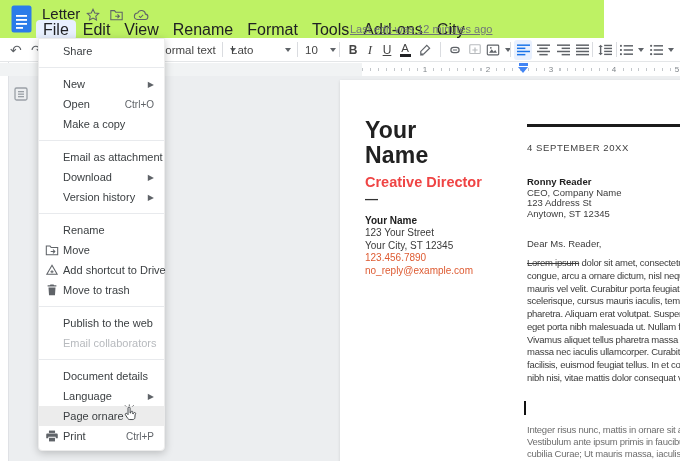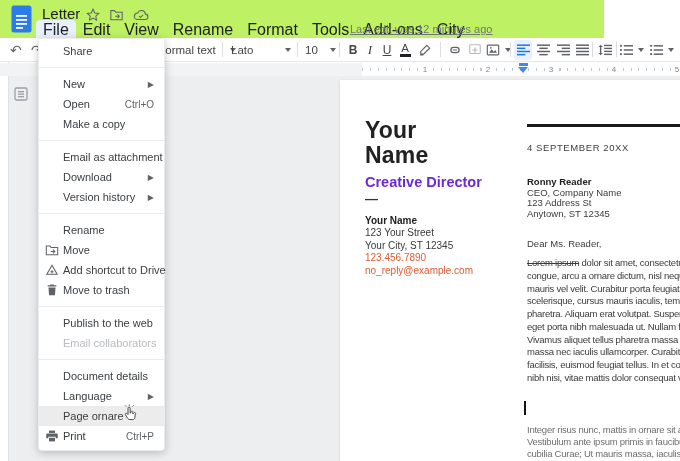--- a/index.html
+++ b/index.html
@@ -51,21 +51,21 @@
   .canvas { position:absolute; left:0; top:76px; width:680px; height:385px; background:#ECEEF0; z-index:1; }
   .left-strip { position:absolute; left:0; top:62px; width:9px; height:399px; background:#fff;
                 border-right:1px solid #dfe1e5; z-index:2; }
   .outline-btn { position:absolute; left:13px; top:86px; z-index:3; }
   .page { position:absolute; left:340px; top:80px; width:430px; height:400px; background:#fff;
           box-shadow:0 1px 3px rgba(0,0,0,.12); z-index:2; }
 
   
   .big-name { position:absolute; left:25px; top:38px; font-size:23px; line-height:25px; font-weight:bold;
               color:#212121; letter-spacing:.2px; }
-  .job-title { position:absolute; left:25px; top:94px; font-size:14.5px; font-weight:bold; color:#6d28d9; }
+  .job-title { position:absolute; left:25px; top:94px; font-size:14.5px; font-weight:bold; color:#ef4444; }
   .dash { position:absolute; left:25px; top:111px; font-size:13px; font-weight:bold; color:#333; }
   .contact { position:absolute; left:25px; top:135px; font-size:10px; line-height:12.4px; color:#3b3b3b; }
   .contact .b { font-weight:bold; color:#212121; }
   .contact .orange { color:#DE5B32; }
 
   
   .rule-bar { position:absolute; left:187px; top:44px; width:228px; height:3px; background:#1b1b1b; }
   .date { position:absolute; left:187px; top:62px; font-size:9.5px; letter-spacing:.6px; color:#414141; }
   .recipient { position:absolute; left:187px; top:97px; font-size:9.5px; line-height:10.5px; color:#3b3b3b; }
   .recipient .b { font-weight:bold; color:#212121; }

